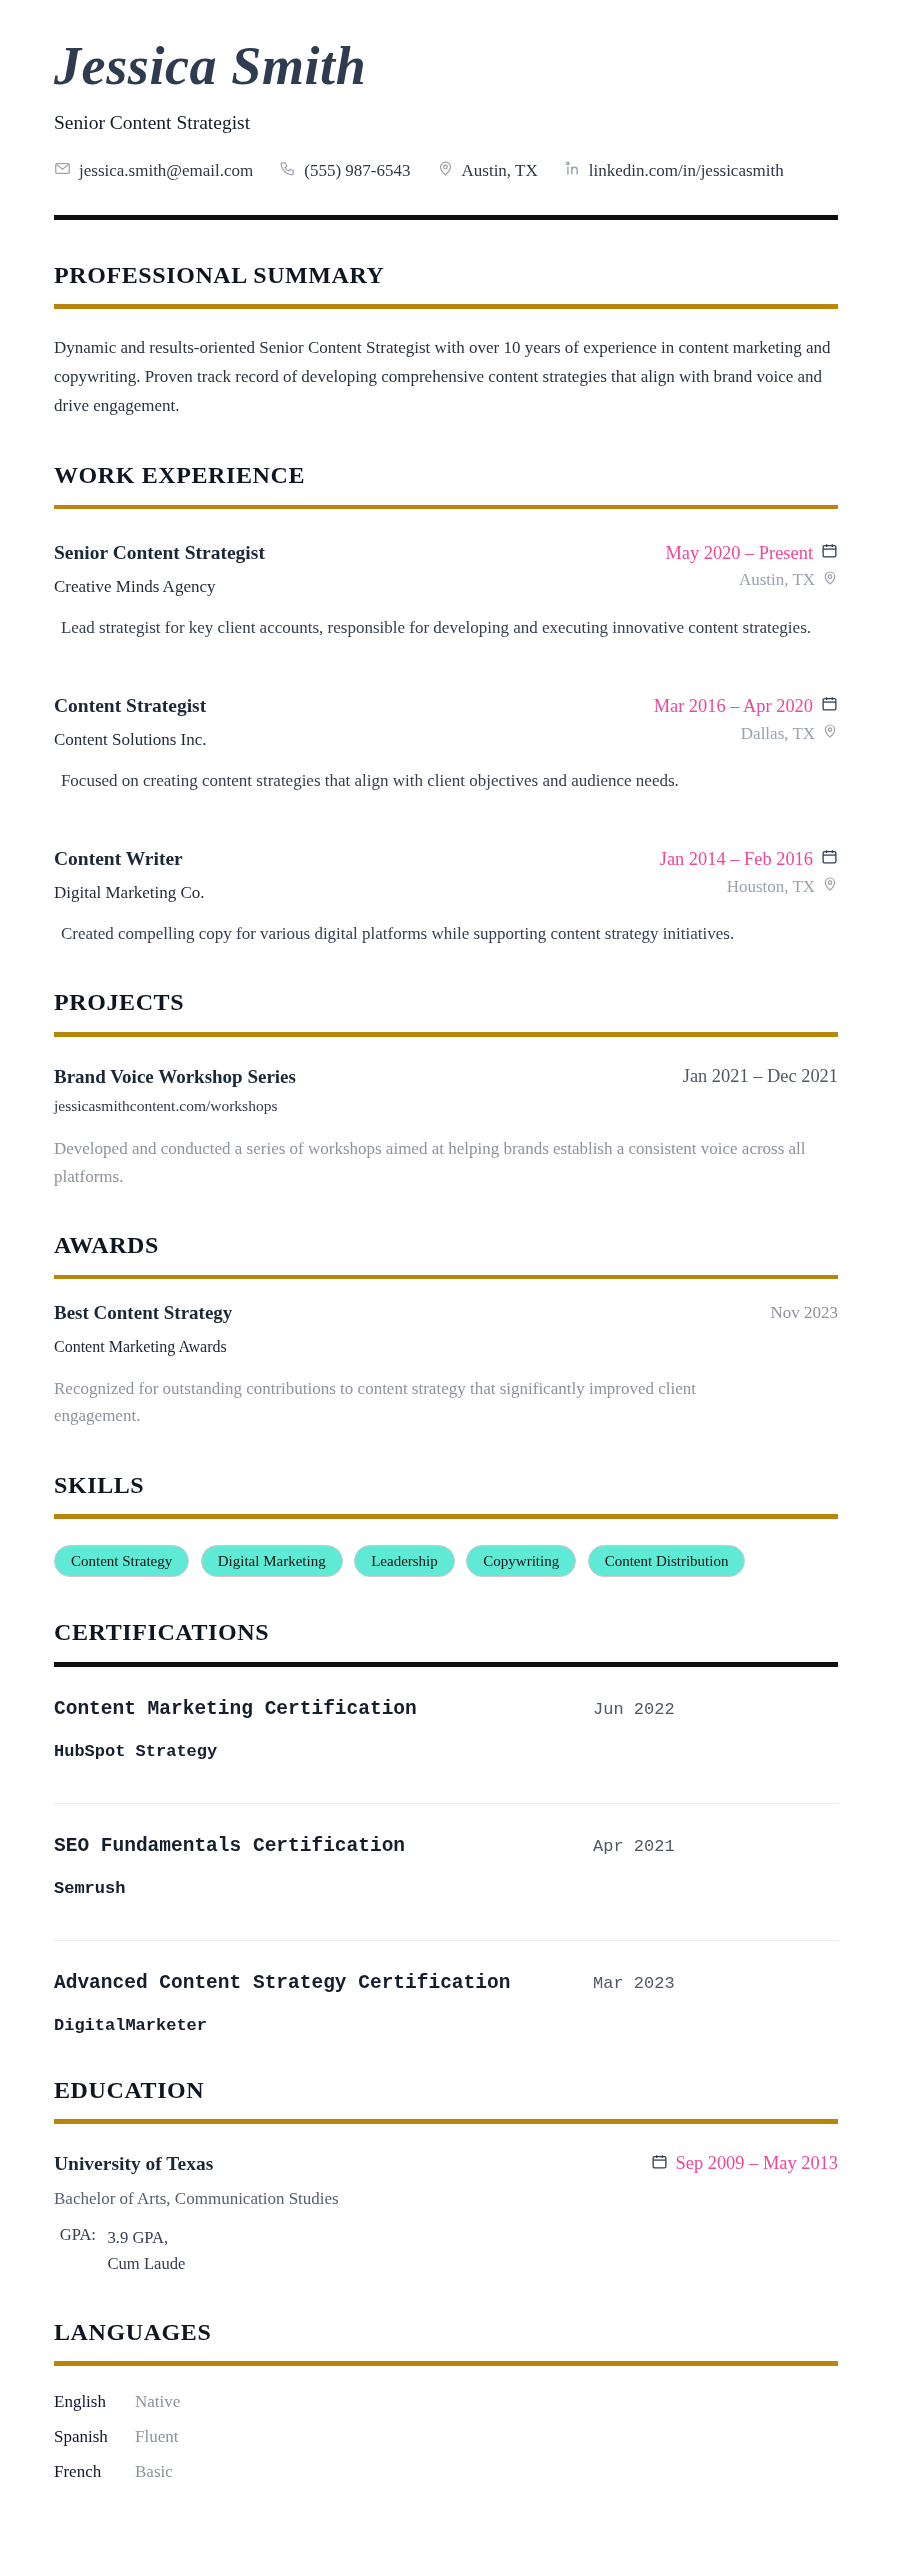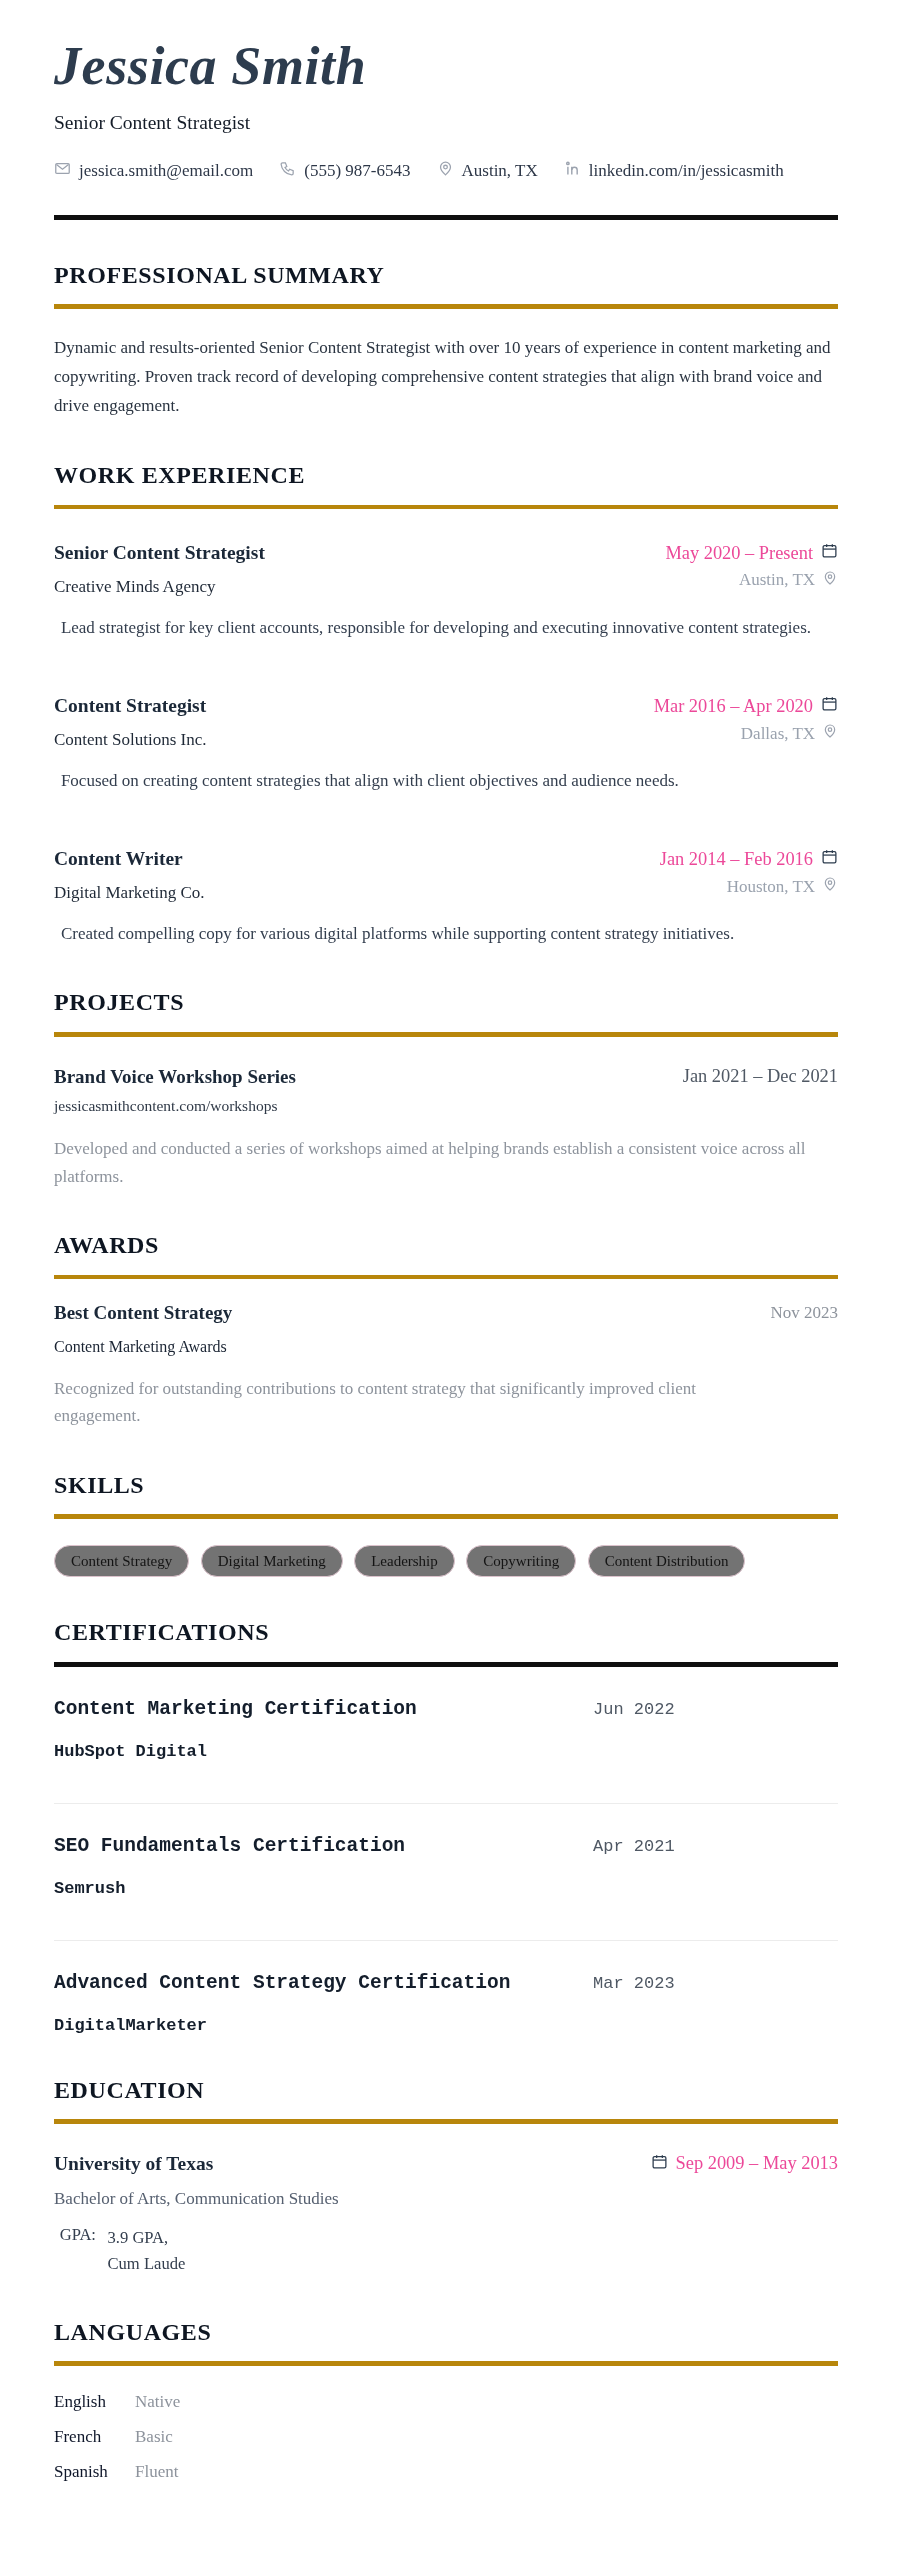--- a/index.html
+++ b/index.html
@@ -44,21 +44,21 @@
 
   
   .award{margin-top:23px;}
   .award-name{font-size:19px;font-weight:bold;color:#1b2838;}
   .award-date{font-size:17px;color:#8d939c;}
   .award-issuer{font-size:16px;color:#1a2433;margin-top:13.8px;}
   .award-desc{font-size:17px;line-height:27.5px;color:#8d939c;margin-top:18.4px;max-width:700px;}
 
   
   .pills{display:flex;gap:11.5px;margin-top:26px;flex-wrap:wrap;}
-  .pill{font-size:15px;padding:6.9px 16px;border:1.1px solid #dcc2cc;border-radius:19.5px;background:#737373;color:#141414;white-space:nowrap;}
+  .pill{font-size:15px;padding:6.9px 16px;border:1.1px solid #dcc2cc;border-radius:19.5px;background:#5eead4;color:#141414;white-space:nowrap;}
 
   
   .cert{display:grid;grid-template-columns:539px 1fr;margin-top:31px;font-family:Liberation Mono, monospace;}
   .cert-name{font-size:19.5px;font-weight:bold;color:#141e2c;}
   .cert-date{font-size:17px;color:#4f5864;padding-top:2.3px;}
   .cert-issuer{font-size:17px;font-weight:bold;color:#141e2c;margin-top:22px;grid-column:1;}
   .cert-div{height:1.1px;background:#ececec;margin-top:42px;}
 
   
   .edu{margin-top:29px;}
@@ -266,21 +266,21 @@
     </div>
   </section>
 
   <section>
     <div class="sec-h">CERTIFICATIONS</div>
     <div class="rule-black" style="margin-top:15.5px;"></div>
 
     <div class="cert">
       <div class="cert-name">Content Marketing Certification</div>
       <div class="cert-date">Jun 2022</div>
-      <div class="cert-issuer">HubSpot Digital</div>
+      <div class="cert-issuer">HubSpot Strategy</div>
     </div>
     <div class="cert-div"></div>
 
     <div class="cert">
       <div class="cert-name">SEO Fundamentals Certification</div>
       <div class="cert-date">Apr 2021</div>
       <div class="cert-issuer">Semrush</div>
     </div>
     <div class="cert-div"></div>
 
@@ -324,24 +324,24 @@
   <section>
     <div class="sec-h">LANGUAGES</div>
     <div class="rule-gold"></div>
 
     <div class="langs">
       <div class="lang-row">
         <span class="lang-name">English</span>
         <span class="lang-level">Native</span>
       </div>
       <div class="lang-row">
+        <span class="lang-name">Spanish</span>
+        <span class="lang-level">Fluent</span>
+      </div>
+      <div class="lang-row">
         <span class="lang-name">French</span>
         <span class="lang-level">Basic</span>
       </div>
-      <div class="lang-row">
-        <span class="lang-name">Spanish</span>
-        <span class="lang-level">Fluent</span>
-      </div>
     </div>
   </section>
 
 </div>
 
 
 </body></html>

